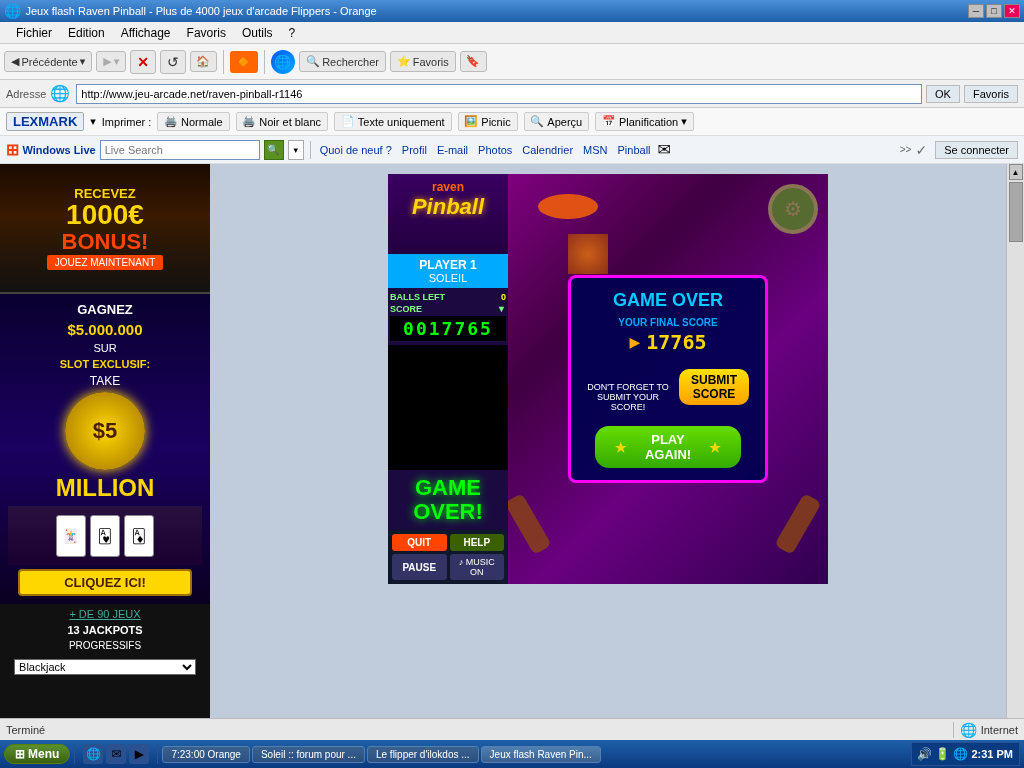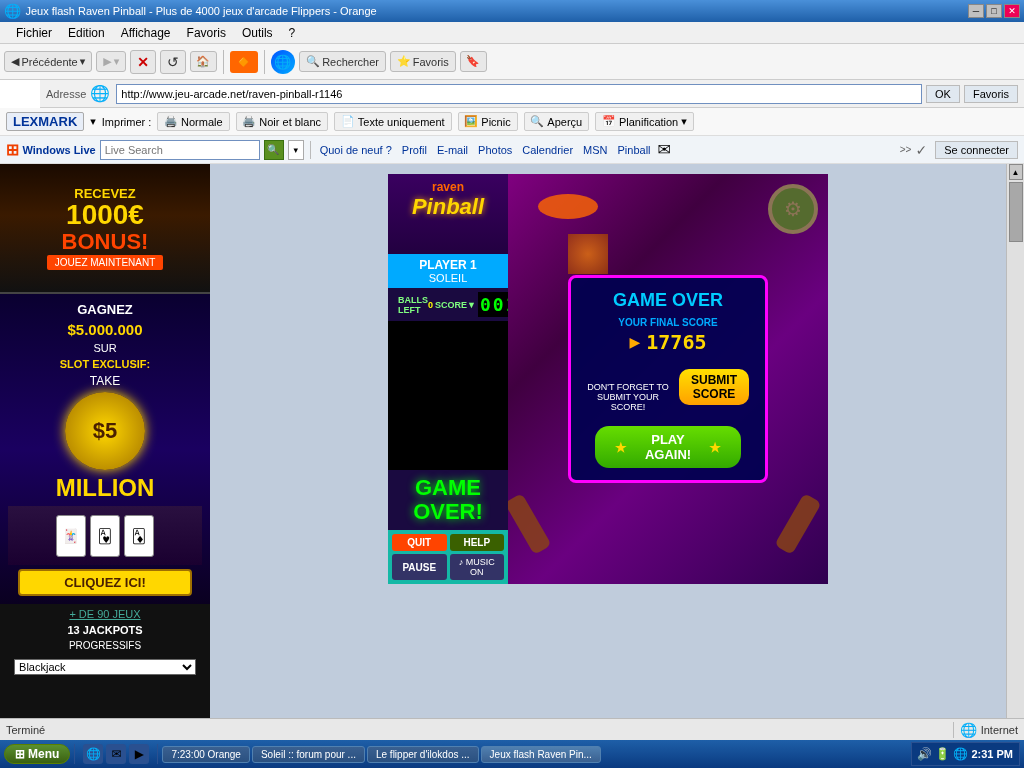--- a/index.html
+++ b/index.html
@@ -58,21 +58,20 @@
 
     
     .address-bar {
       background: #f0f0f0;
       height: 28px;
       display: flex;
       align-items: center;
       padding: 0 6px;
       gap: 4px;
       border-bottom: 1px solid #ccc;
-      margin-left: 40px;
     }
     .address-label { font-size: 11px; color: #555; }
     .address-input {
       flex: 1; height: 20px; border: 1px solid #7090c0; background: white;
       padding: 0 4px; font-size: 11px; outline: none;
     }
     .go-btn {
       background: #e0e8f0; border: 1px solid #bbb; padding: 2px 8px;
       font-size: 11px; cursor: pointer;
     }
@@ -227,21 +226,21 @@
 
     .game-container {
       display: flex;
       width: 440px;
       height: 410px;
     }
 
     
     .game-left {
       width: 120px;
-      background: #14b8a6;
+      background: #0f172a;
       display: flex;
       flex-direction: column;
     }
     .game-logo {
       background: linear-gradient(180deg, #3a0060 0%, #220040 100%);
       padding: 6px;
       text-align: center;
       height: 80px;
     }
     .pinball-title {
@@ -253,22 +252,23 @@
     }
     .player-info {
       background: #00aaff;
       padding: 4px 6px;
       text-align: center;
     }
     .player-label { color: white; font-weight: bold; font-size: 12px; }
     .player-name { color: white; font-size: 11px; }
     .game-stats {
       background: #1a0a40;
-      padding: 4px 10px;
-      display: flex;
+      padding: 4px 2px;
+      display: flex;
+      flex-direction: column;
       gap: 2px;
     }
     .stat-row { display: flex; justify-content: space-between; align-items: center; }
     .stat-label { color: #80ff80; font-size: 9px; font-weight: bold; }
     .stat-value { color: #80ff80; font-size: 9px; }
     .stat-num { color: #ffff00; font-size: 9px; font-weight: bold; }
     .score-display {
       background: #000; color: #00ff00; font-size: 18px; font-weight: bold;
       text-align: center; padding: 2px; letter-spacing: 2px;
       font-family: monospace;

